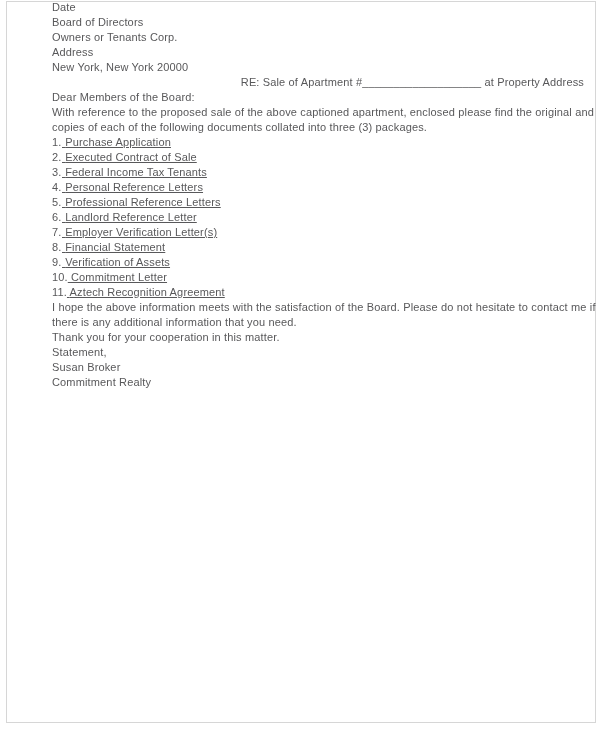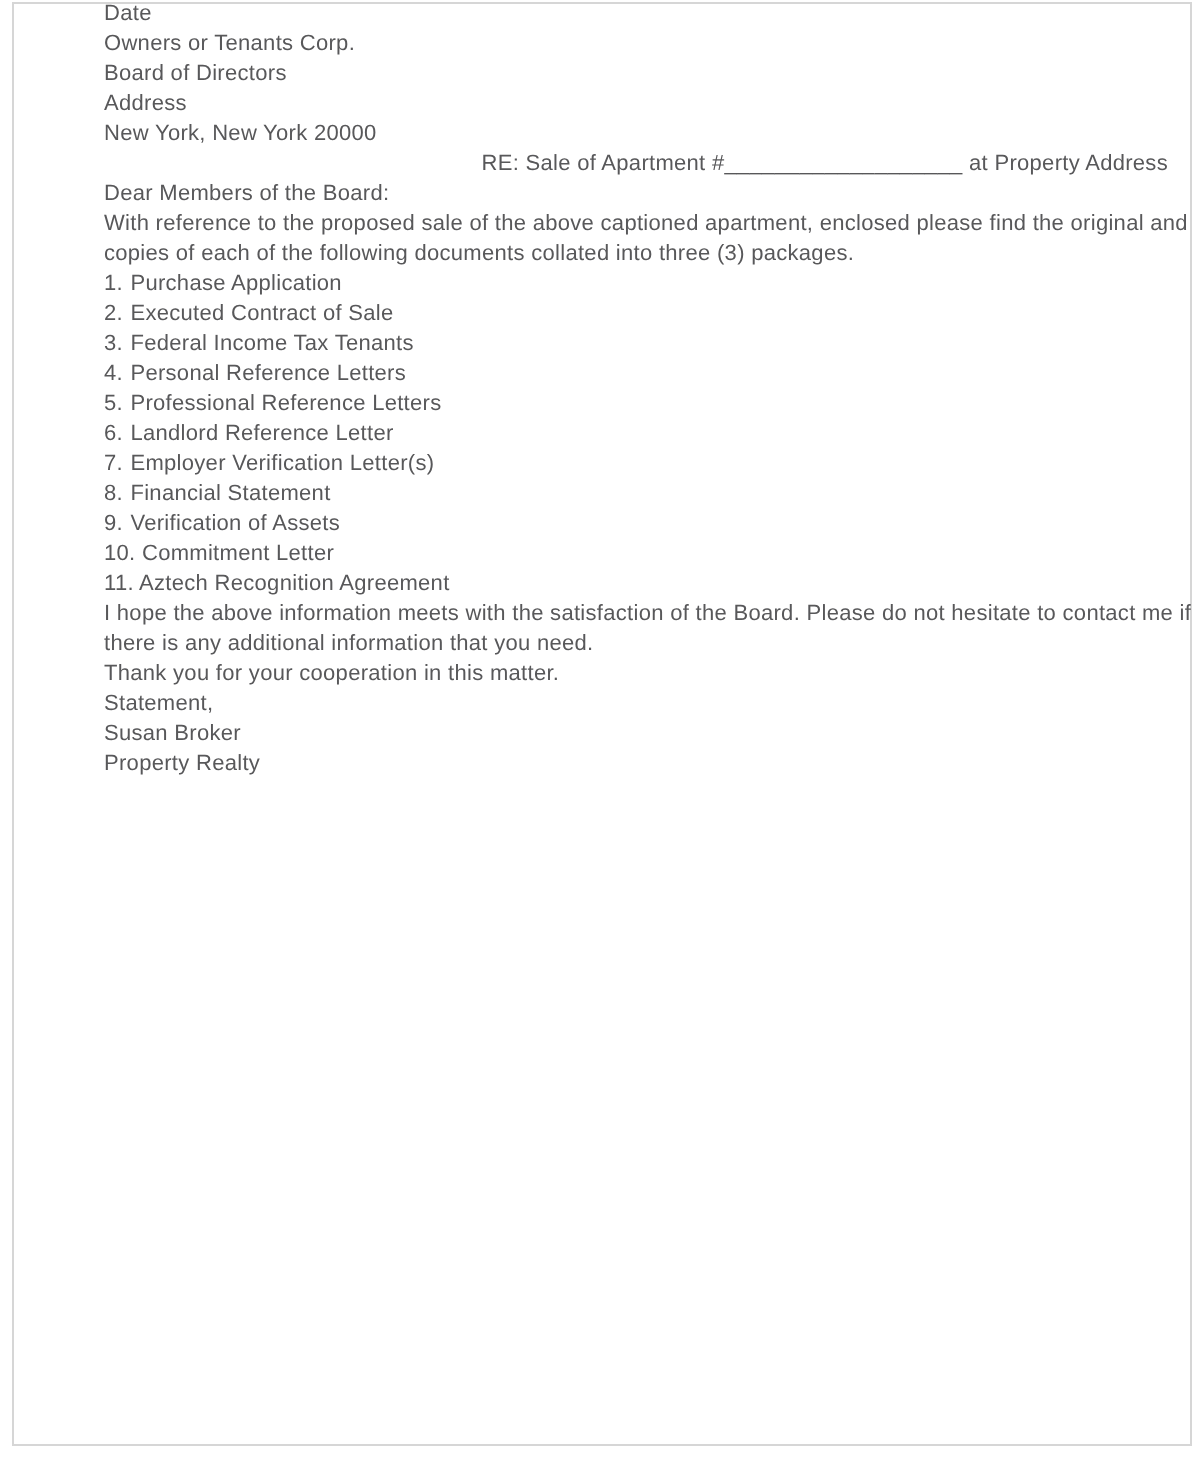--- a/index.html
+++ b/index.html
@@ -35,42 +35,42 @@
   }
   .content div, .content p {
     margin: 0;
     white-space: nowrap;
   }
   .date-line      { margin-top: 77px; }
   .recipient      { margin-top: 44px; }
   .subject-line   { margin-top: 29px; text-align: right; }
   .salutation     { margin-top: 14px; }
   .intro-para     { margin-top: 14px; }
-  .doc-list       { margin-top: 15px; }
+  .doc-list       { margin-top: 15px; text-decoration: underline; }
   .closing-para   { margin-top: 11px; }
   .thanks-line    { margin-top: 15px; }
   .sign-off       { margin-top: 15px; }
   .signature      { margin-top: 29px; }
   .doc-row .doc-num {
     display: inline-block;
     min-width: 10px;
   }
 </style>
 </head>
 <body>
 
 <div class="page-frame"></div>
 
 <div class="content">
 
   <div class="date-line">Date</div>
 
   <div class="recipient">
+    <div>Board of Directors</div>
     <div>Owners or Tenants Corp.</div>
-    <div>Board of Directors</div>
     <div>Address</div>
     <div>New York, New York 20000</div>
   </div>
 
   <div class="subject-line">RE: Sale of Apartment #___________________ at Property Address</div>
 
   <div class="salutation">Dear Members of the Board:</div>
 
   <div class="intro-para">
     <div>With reference to the proposed sale of the above captioned apartment, enclosed please find the original and</div>
@@ -95,16 +95,16 @@
     <div>I hope the above information meets with the satisfaction of the Board. Please do not hesitate to contact me if</div>
     <div>there is any additional information that you need.</div>
   </div>
 
   <div class="thanks-line">Thank you for your cooperation in this matter.</div>
 
   <div class="sign-off">Statement,</div>
 
   <div class="signature">
     <div>Susan Broker</div>
-    <div>Property Realty</div>
+    <div>Commitment Realty</div>
   </div>
 
 </div>
 
 </body></html>

